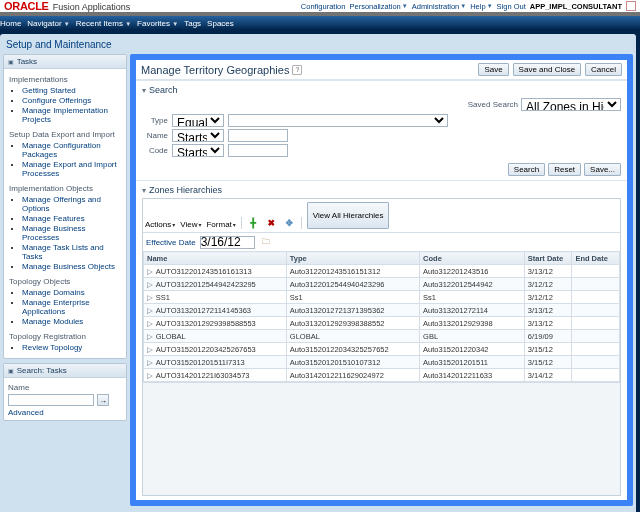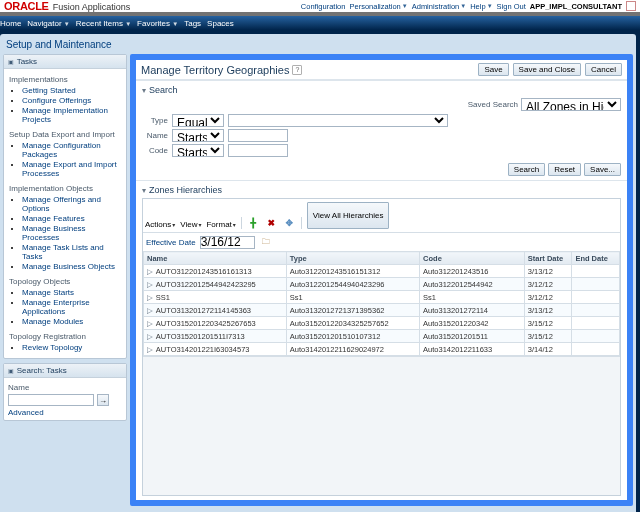--- a/index.html
+++ b/index.html
@@ -126,21 +126,21 @@
             <div class="colhd">Implementation Objects</div>
             <ul class="side-list">
               <li><a>Manage Offerings and Options</a></li>
               <li><a>Manage Features</a></li>
               <li><a>Manage Business Processes</a></li>
               <li><a>Manage Task Lists and Tasks</a></li>
               <li><a>Manage Business Objects</a></li>
             </ul>
             <div class="colhd">Topology Objects</div>
             <ul class="side-list">
-              <li><a>Manage Starts</a></li>
+              <li><a>Manage Domains</a></li>
               <li><a>Manage Enterprise Applications</a></li>
               <li><a>Manage Modules</a></li>
             </ul>
             <div class="colhd">Topology Registration</div>
             <ul class="side-list">
               <li><a>Review Topology</a></li>
             </ul>
           </div>
       </div>
       <div class="panel">
@@ -277,20 +277,34 @@
                   <td></td>
                 </tr>
                 <tr>
                   <td><span class="tree">▷</span>AUTO313201272114145363</td>
                   <td>Auto3132012721371395362</td>
                   <td>Auto31320127­2114</td>
                   <td>3/13/12</td>
                   <td></td>
                 </tr>
                 <tr>
+                  <td><span class="tree">▷</span>AUTO3132012929398588553</td>
+                  <td>Auto31320129293­98388552</td>
+                  <td>Auto31320129­29398</td>
+                  <td>3/13/12</td>
+                  <td></td>
+                </tr>
+                <tr>
+                  <td><span class="tree">▷</span>GLOBAL</td>
+                  <td>GLOBAL</td>
+                  <td>GBL</td>
+                  <td>6/19/09</td>
+                  <td></td>
+                </tr>
+                <tr>
                   <td><span class="tree">▷</span>AUTO31520122034­25267653</td>
                   <td>Auto31520122034325257652</td>
                   <td>Auto315201220342</td>
                   <td>3/15/12</td>
                   <td></td>
                 </tr>
                 <tr>
                   <td><span class="tree">▷</span>AUTO315201201511I73­13</td>
                   <td>Auto315201201510107312</td>
                   <td>Auto31520120­1511</td>

